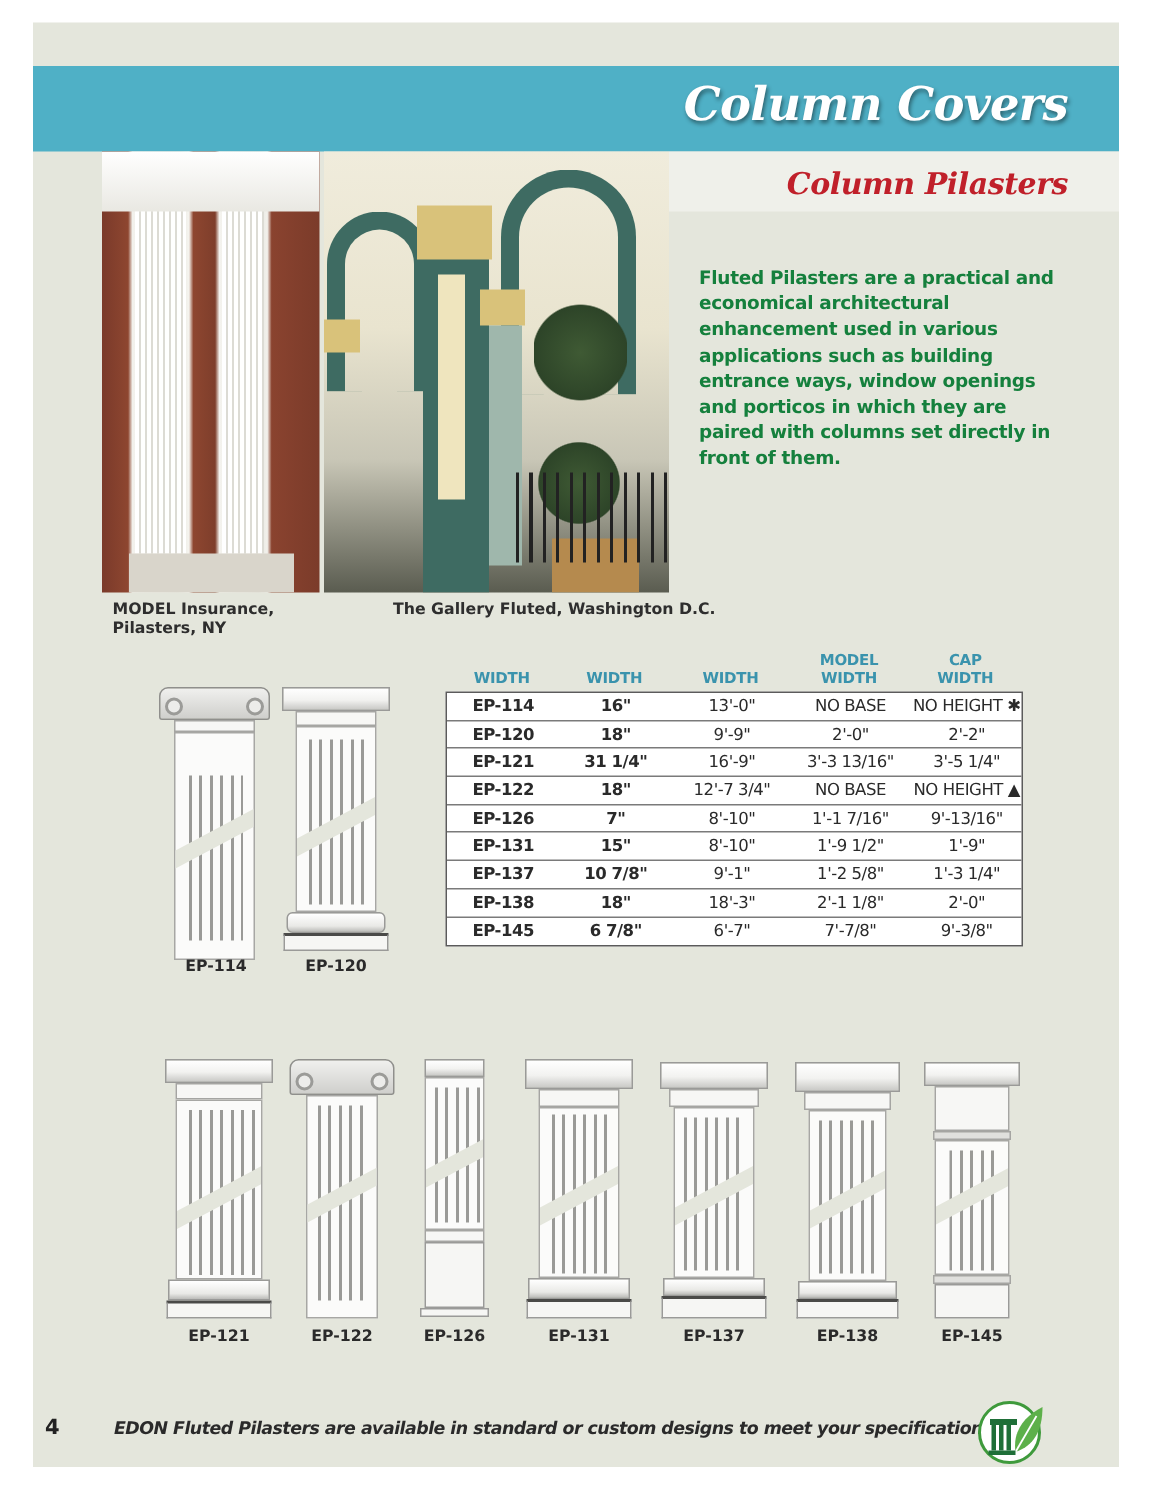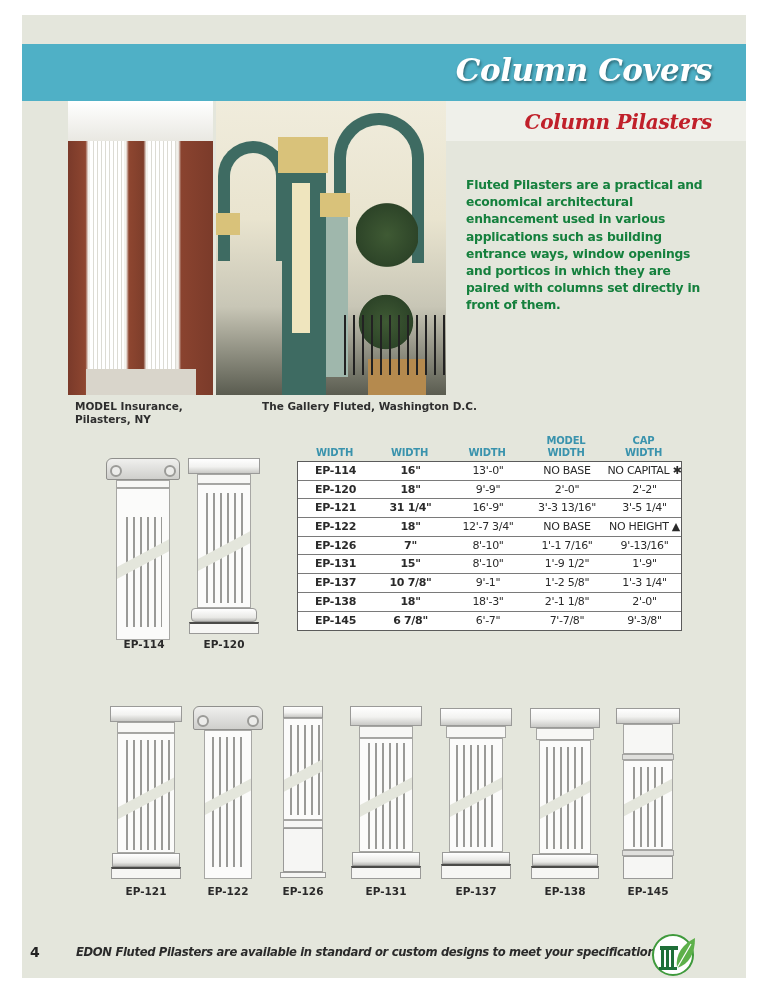--- a/index.html
+++ b/index.html
@@ -164,21 +164,21 @@
         <div>CAP</div>
         <div>WIDTH</div>
       </div>
     </div>
     <div class="tbody">
       <div class="tr">
         <div class="td bold c-model">EP-114</div>
         <div class="td bold c-width">16"</div>
         <div class="td c-height">13'-0"</div>
         <div class="td c-base">NO BASE</div>
-        <div class="td c-cap">NO CAPITAL ✱</div>
+        <div class="td c-cap">NO HEIGHT ✱</div>
       </div>
       <div class="tr">
         <div class="td bold c-model">EP-120</div>
         <div class="td bold c-width">18"</div>
         <div class="td c-height">9'-9"</div>
         <div class="td c-base">2'-0"</div>
         <div class="td c-cap">2'-2"</div>
       </div>
       <div class="tr">
         <div class="td bold c-model">EP-121</div>

